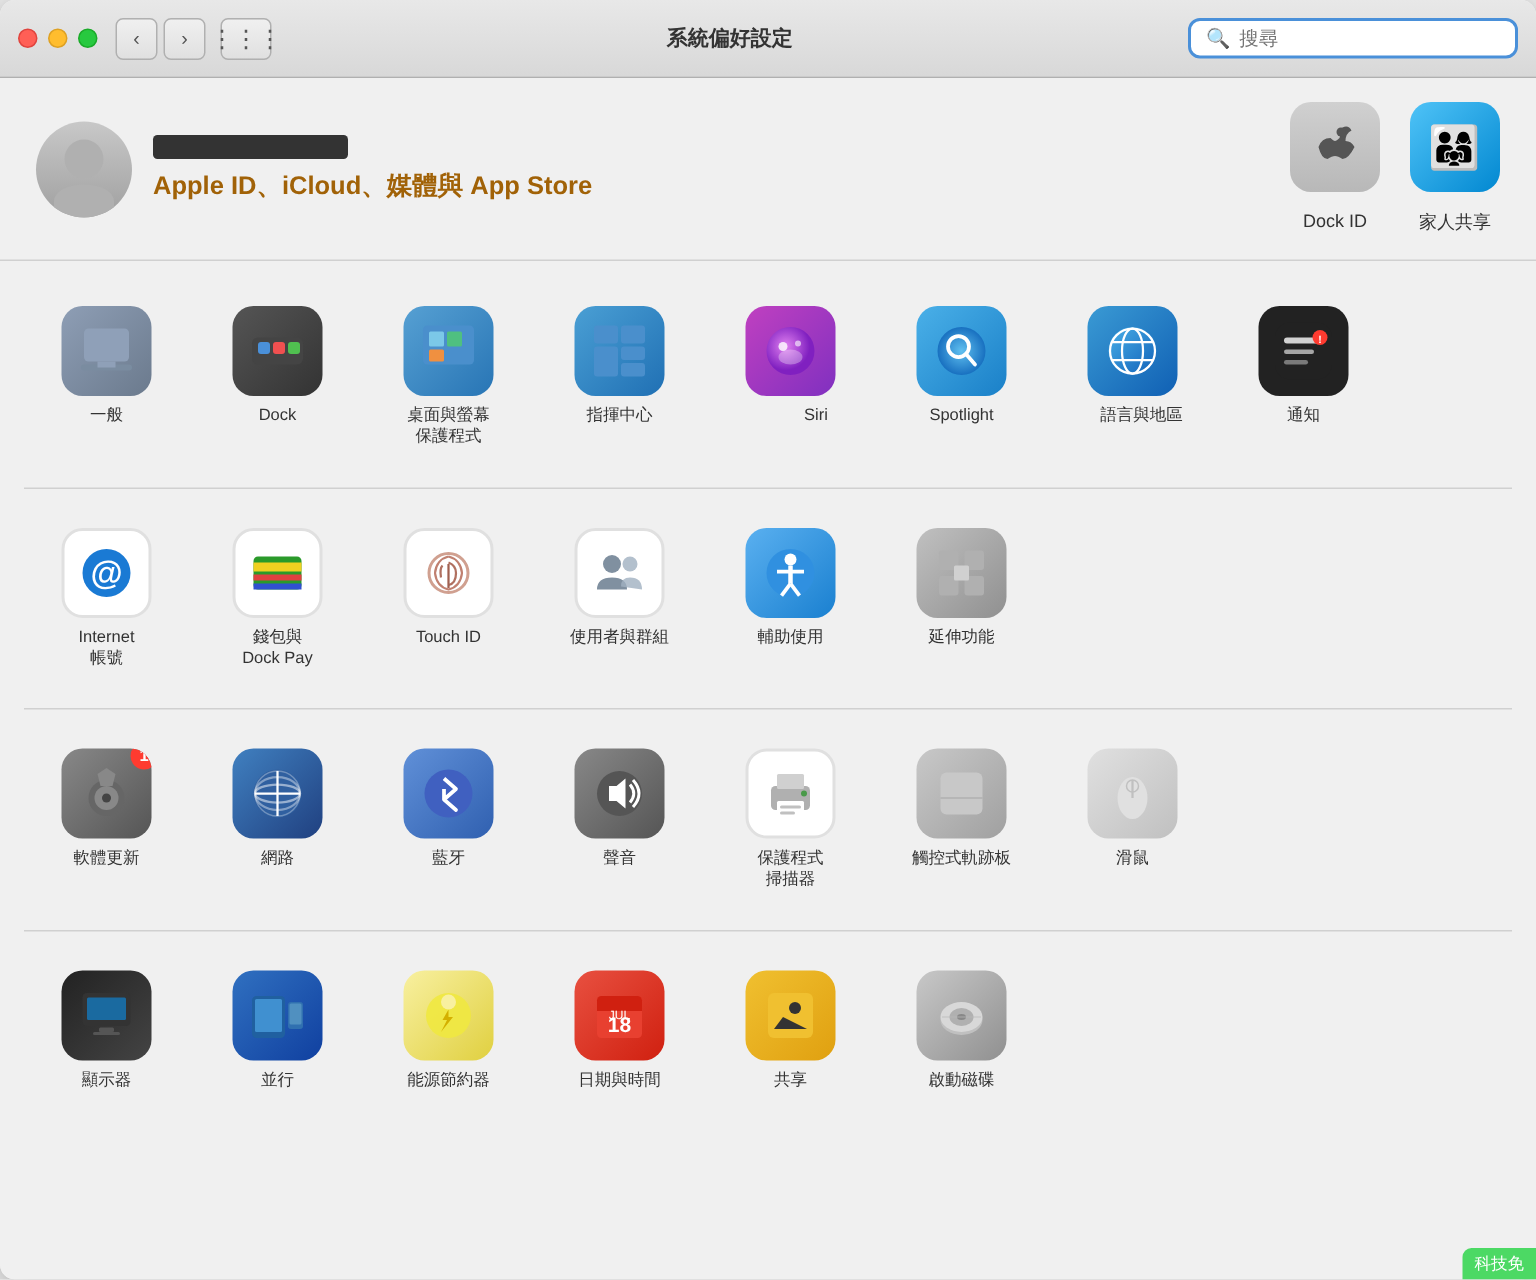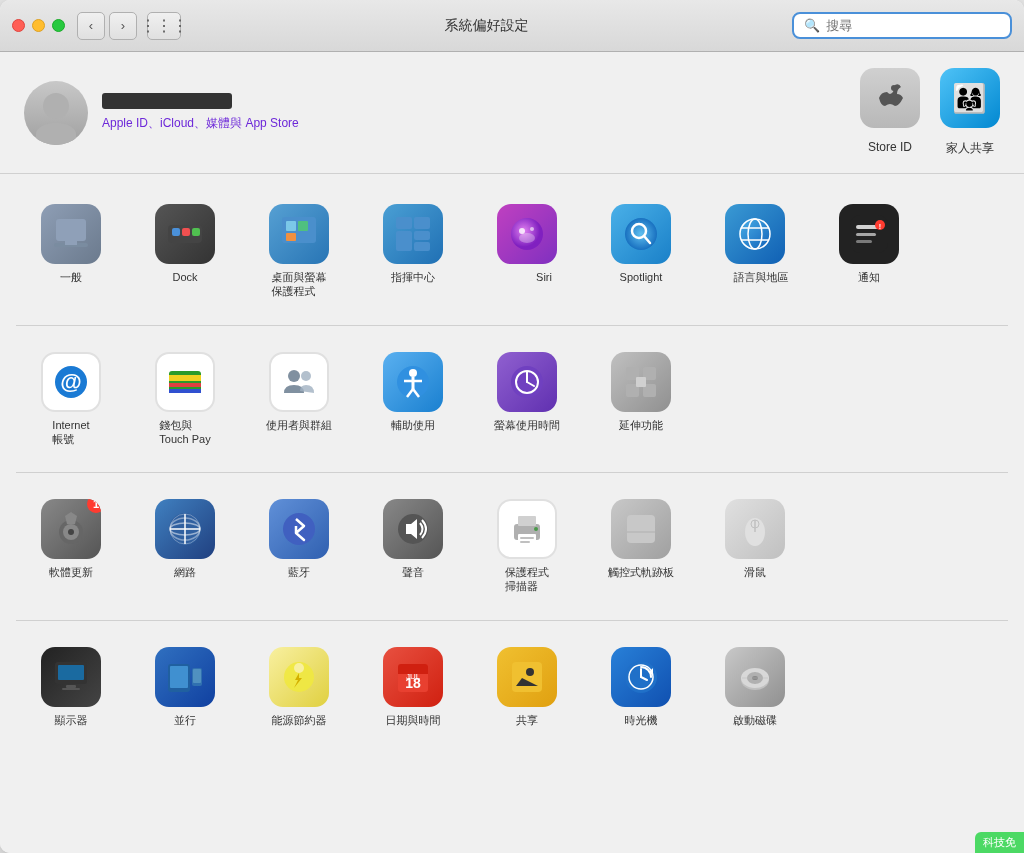--- a/index.html
+++ b/index.html
@@ -67,21 +67,21 @@
       border-radius: 5px;
       display: flex; align-items: center; justify-content: center;
       cursor: pointer;
       font-size: 16px;
       color: #555;
     }
     .title-text {
       flex: 1;
       text-align: center;
       font-size: 14px;
-      font-weight: 400;
+      font-weight: 700;
       color: #333;
     }
     .search-bar {
       display: flex;
       align-items: center;
       background: white;
       border: 2px solid #4a90d9;
       border-radius: 8px;
       padding: 4px 10px;
       width: 220px;
@@ -128,21 +128,21 @@
     .avatar-body {
       width: 40px; height: 22px; border-radius: 50% 50% 0 0;
       background: #b0b0b0;
     }
     .profile-info { flex: 1; }
     .profile-name-bar {
       width: 130px; height: 16px;
       background: #333; border-radius: 3px; margin-bottom: 6px;
     }
     .profile-sub {
-      font-size: 12px; color: #6d28d9;
+      font-size: 17px; color: #a16207; font-weight: bold;
     }
     .profile-right {
       display: flex; gap: 20px; margin-left: auto;
     }
     .profile-icon-item {
       display: flex; flex-direction: column; align-items: center; gap: 6px;
       cursor: pointer;
     }
     .apple-id-icon { background: linear-gradient(to bottom, #d0d0d0, #b8b8b8); }
     .family-icon { background: linear-gradient(135deg, #4fc3f7, #0288d1); }
@@ -182,21 +182,21 @@
       border-radius: 14px;
       display: flex; align-items: center; justify-content: center;
       font-size: 34px;
       margin-bottom: 6px;
       overflow: hidden;
       position: relative;
     }
     .pref-label {
       font-size: 11px;
       color: #333;
-      text-align: left;
+      text-align: center;
       line-height: 1.3;
     }
 
     
     .icon-general { background: linear-gradient(135deg, #8e9eb5, #6b7a8d); }
     .icon-desktop { background: linear-gradient(135deg, #56a0d3, #2875b5); }
     .icon-dock { background: linear-gradient(135deg, #555, #333); }
     .icon-mission { background: linear-gradient(135deg, #4a9fd4, #2070b4); }
     .icon-siri { background: linear-gradient(135deg, #c040c0, #8030c0); }
     .icon-spotlight { background: linear-gradient(135deg, #4ab0e8, #1a80c8); }
@@ -284,21 +284,21 @@
       <div class="profile-sub">Apple ID、iCloud、媒體與 App Store</div>
     </div>
     <div class="profile-right">
       <div class="profile-icon-item">
         <div class="pref-icon apple-id-icon" style="width:60px;height:60px;border-radius:14px;background:linear-gradient(to bottom,#d0d0d0,#b8b8b8);display:flex;align-items:center;justify-content:center;font-size:36px;">
             <svg width="36" height="36" viewBox="0 0 36 36">
               <path d="M 23 5 Q 27 3 29 7 Q 25 9 25 14 Q 29 14 31 18 Q 27 26 23 26 Q 20 24 18 24 Q 16 24 13 26 Q 9 26 7 18 Q 9 12 15 12 Q 17 14 18 14 Q 19 14 21 12 Q 22 8 23 5 Z" fill="#555"></path>
               <circle cx="22" cy="8" r="3" fill="#555"></circle>
             </svg>
           </div>
-        <div class="profile-icon-label">Store ID</div>
+        <div class="profile-icon-label">Dock ID</div>
       </div>
       <div class="profile-icon-item">
         <div class="pref-icon family-icon" style="width:60px;height:60px;border-radius:14px;background:linear-gradient(135deg,#4fc3f7,#0288d1);display:flex;align-items:center;justify-content:center;font-size:28px;">
           👨‍👩‍👧
         </div>
         <div class="profile-icon-label">家人共享</div>
       </div>
     </div>
   </div>
 
@@ -431,21 +431,33 @@
         <div class="pref-item">
           <div class="pref-icon icon-wallet" style="position: relative;">
             <svg width="38" height="38" viewBox="0 0 38 38">
               <rect x="3" y="8" width="32" height="22" rx="3" fill="#2a9a2a"></rect>
               <rect x="3" y="12" width="32" height="6" fill="#f0d020"></rect>
               <rect x="3" y="20" width="32" height="4" fill="#e04040"></rect>
               <rect x="3" y="26" width="32" height="4" rx="0" fill="#3050d0"></rect>
             </svg>
           </div>
           <div class="pref-label" style="white-space: pre-line;">錢包與
-Touch Pay</div>
+Dock Pay</div>
+        </div>
+        <div class="pref-item">
+          <div class="pref-icon icon-touchid" style="position: relative;">
+            <svg width="38" height="38" viewBox="0 0 38 38">
+              <circle cx="19" cy="19" r="13" fill="none" stroke="#d0a090" stroke-width="2"></circle>
+              <path d="M 19 8 Q 27 10 28 19 Q 27 28 19 30 Q 11 28 10 19 Q 11 10 19 8" fill="none" stroke="#c08070" stroke-width="1.5"></path>
+              <path d="M 19 12 Q 24 14 24 19 Q 24 26 19 27" fill="none" stroke="#b07060" stroke-width="1.5"></path>
+              <path d="M 15 14 Q 13 16 14 22" fill="none" stroke="#b07060" stroke-width="1.5"></path>
+              <line x1="19" y1="13" x2="19" y2="29" stroke="#a06050" stroke-width="1.5"></line>
+            </svg>
+          </div>
+          <div class="pref-label" style="white-space: pre-line;">Touch ID</div>
         </div>
         <div class="pref-item">
           <div class="pref-icon icon-users" style="position: relative;">
             <svg width="38" height="38" viewBox="0 0 38 38">
               <circle cx="14" cy="13" r="6" fill="#8090a0"></circle>
               <path d="M 4 30 Q 4 22 14 22 Q 24 22 24 30" fill="#8090a0"></path>
               <circle cx="26" cy="13" r="5" fill="#a0b0c0" opacity="0.8"></circle>
               <path d="M 20 28 Q 20 22 26 22 Q 34 22 34 30" fill="#a0b0c0" opacity="0.8"></path>
             </svg>
           </div>
@@ -458,31 +470,20 @@
               <circle cx="19" cy="10" r="4" fill="white"></circle>
               <line x1="19" y1="14" x2="19" y2="26" stroke="white" stroke-width="3"></line>
               <line x1="10" y1="18" x2="28" y2="18" stroke="white" stroke-width="2.5"></line>
               <line x1="19" y1="26" x2="13" y2="34" stroke="white" stroke-width="2.5"></line>
               <line x1="19" y1="26" x2="25" y2="34" stroke="white" stroke-width="2.5"></line>
             </svg>
           </div>
           <div class="pref-label" style="white-space: pre-line;">輔助使用</div>
         </div>
         <div class="pref-item">
-          <div class="pref-icon icon-screentime" style="position: relative;">
-            <svg width="38" height="38" viewBox="0 0 38 38">
-              <circle cx="19" cy="19" r="16" fill="#7040c0"></circle>
-              <circle cx="19" cy="19" r="11" fill="none" stroke="white" stroke-width="2"></circle>
-              <line x1="19" y1="9" x2="19" y2="19" stroke="white" stroke-width="2" stroke-linecap="round"></line>
-              <line x1="19" y1="19" x2="26" y2="23" stroke="white" stroke-width="2" stroke-linecap="round"></line>
-            </svg>
-          </div>
-          <div class="pref-label" style="white-space: pre-line;">螢幕使用時間</div>
-        </div>
-        <div class="pref-item">
           <div class="pref-icon icon-extensions" style="position: relative;">
             <svg width="38" height="38" viewBox="0 0 38 38">
               <rect x="4" y="4" width="13" height="13" rx="2" fill="#b0b0b0"></rect>
               <rect x="21" y="4" width="13" height="13" rx="2" fill="#b0b0b0"></rect>
               <rect x="4" y="21" width="13" height="13" rx="2" fill="#b0b0b0"></rect>
               <rect x="21" y="21" width="13" height="13" rx="2" fill="#b0b0b0"></rect>
               <rect x="14" y="14" width="10" height="10" rx="1" fill="#d0d0d0"></rect>
             </svg>
           </div>
           <div class="pref-label" style="white-space: pre-line;">延伸功能</div>
@@ -621,33 +622,20 @@
           <div class="pref-icon icon-sharing" style="position: relative;">
             <svg width="38" height="38" viewBox="0 0 38 38">
               <rect x="4" y="4" width="30" height="30" rx="4" fill="#f0c030"></rect>
               <path d="M 14 20 L 8 28 L 30 28 Z" fill="#333"></path>
               <circle cx="22" cy="14" r="4" fill="#333"></circle>
             </svg>
           </div>
           <div class="pref-label" style="white-space: pre-line;">共享</div>
         </div>
         <div class="pref-item">
-          <div class="pref-icon icon-timemachine" style="position: relative;">
-            <svg width="38" height="38" viewBox="0 0 38 38">
-              <circle cx="19" cy="19" r="16" fill="#2070c8"></circle>
-              <circle cx="19" cy="19" r="12" fill="none" stroke="white" stroke-width="1.5"></circle>
-              <path d="M 19 9 A 10 10 0 0 1 29 19" fill="none" stroke="white" stroke-width="2" stroke-linecap="round"></path>
-              <line x1="19" y1="19" x2="19" y2="11" stroke="white" stroke-width="2" stroke-linecap="round"></line>
-              <line x1="19" y1="19" x2="25" y2="22" stroke="white" stroke-width="2" stroke-linecap="round"></line>
-              <polygon points="27,14 31,10 31,18" fill="white"></polygon>
-            </svg>
-          </div>
-          <div class="pref-label" style="white-space: pre-line;">時光機</div>
-        </div>
-        <div class="pref-item">
           <div class="pref-icon icon-startup" style="position: relative;">
             <svg width="38" height="38" viewBox="0 0 38 38">
               <ellipse cx="19" cy="22" rx="14" ry="10" fill="#c0c0c0"></ellipse>
               <ellipse cx="19" cy="20" rx="14" ry="10" fill="#d8d8d8"></ellipse>
               <ellipse cx="19" cy="20" rx="8" ry="6" fill="#b0b0b0"></ellipse>
               <ellipse cx="19" cy="20" rx="3" ry="2" fill="#888"></ellipse>
               <line x1="6" y1="20" x2="32" y2="20" stroke="#b8b8b8" stroke-width="0.5"></line>
             </svg>
           </div>
           <div class="pref-label" style="white-space: pre-line;">啟動磁碟</div>

